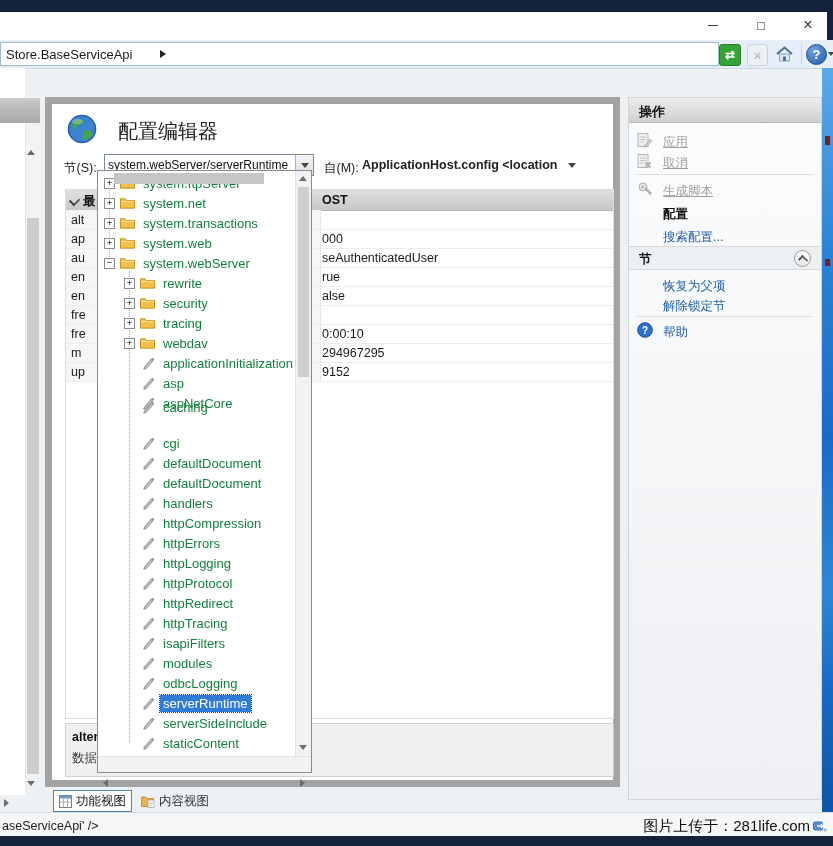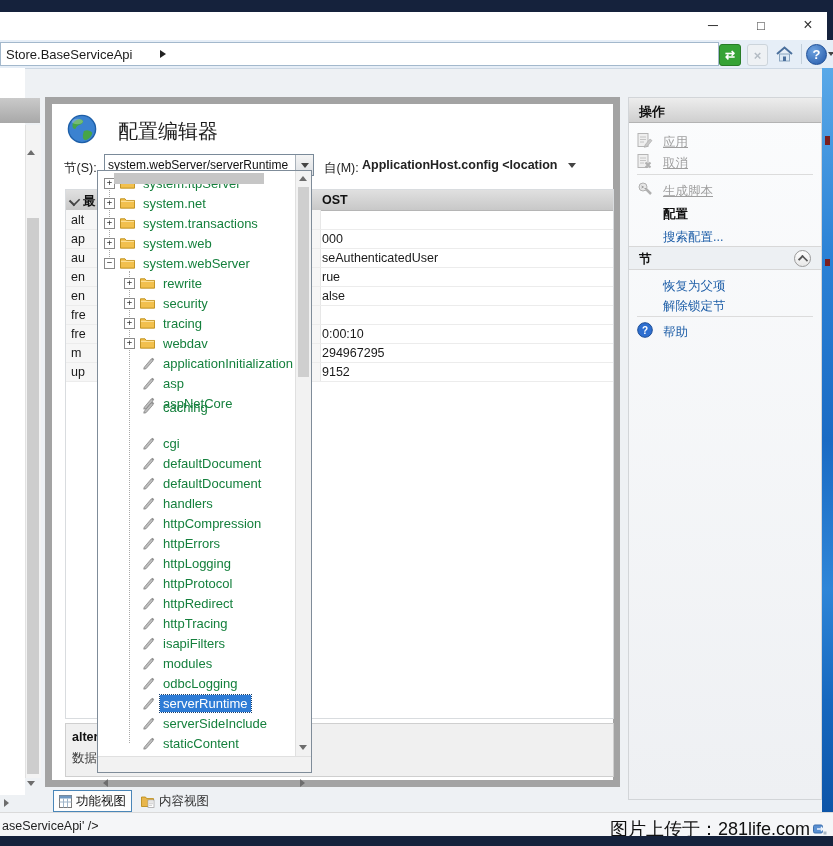--- a/index.html
+++ b/index.html
@@ -123,21 +123,21 @@
   .speck{position:absolute;background:#7a1f1f;}
   #speck1{left:825px;top:136px;width:5px;height:9px;}
   #speck2{left:825px;top:259px;width:5px;height:7px;}
 
   
   #tab-features{left:53px;top:790px;height:22px;background:#fdfdfd;border:1px solid #4a86b8;
                 display:flex;align-items:center;gap:4px;padding:0 5px;font-size:12.5px;color:#111;box-sizing:border-box;}
   #tab-content{left:141px;top:791px;height:20px;display:flex;align-items:center;gap:4px;font-size:12.5px;color:#333;}
   #statusrow{left:0;top:812px;width:833px;height:24px;background:#f5f6f8;border-top:1px solid #dadada;}
   #status-text{position:absolute;left:2px;top:6px;font-size:12.5px;color:#222;}
-  #watermark{position:absolute;right:6px;top:4px;display:flex;align-items:center;gap:3px;font-size:18px;color:#101010;}
+  #watermark{position:absolute;right:6px;top:4px;display:flex;align-items:center;gap:3px;font-size:15px;color:#101010;}
   #bottombar{left:0;top:836px;width:833px;height:10px;background:var(--titlebar);}
 </style>
 </head>
 <body>
 
 <div class="abs" id="titlebar"></div>
 <div class="abs" id="chrome"></div>
 <div class="abs" id="title-right-sliver"></div>
 <div class="winbtn" id="btn-min">
     <span>─</span>

